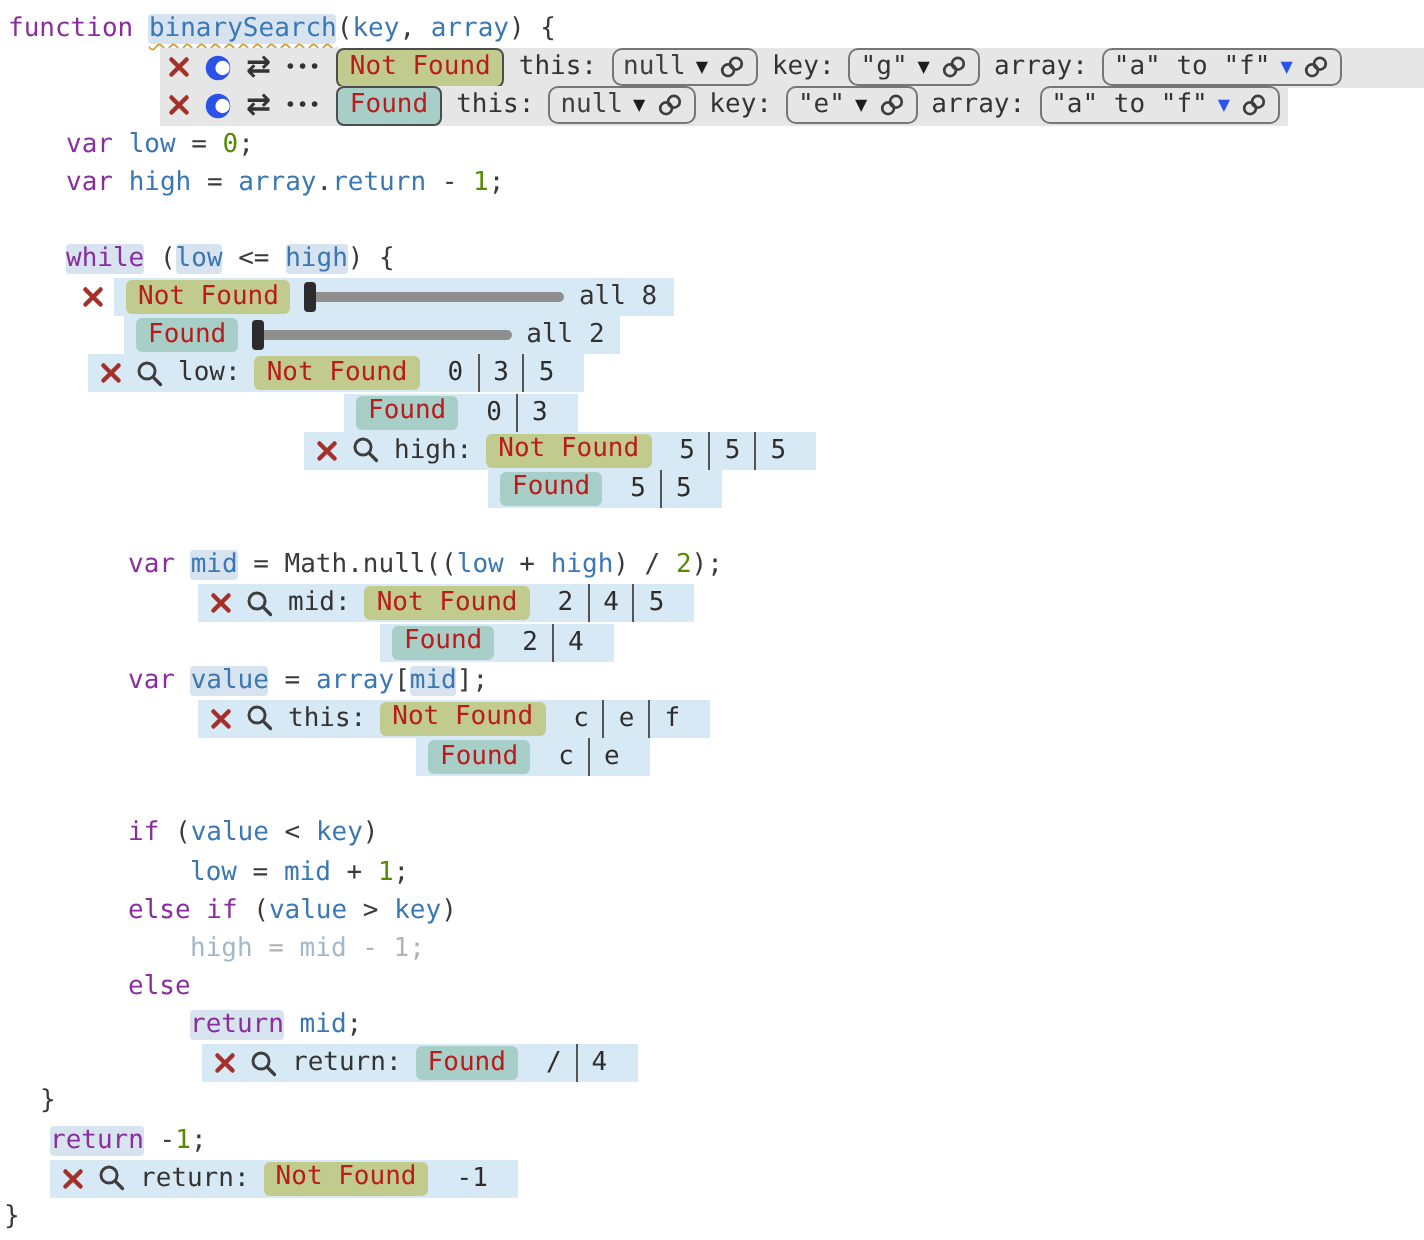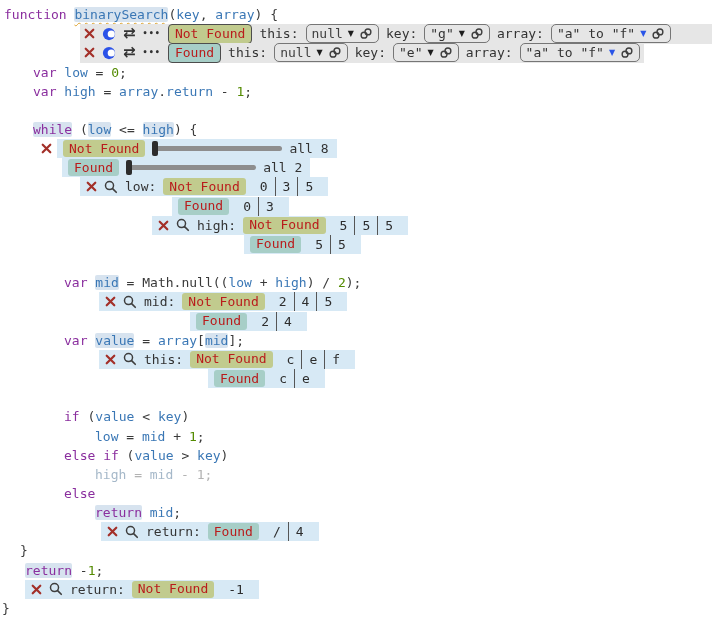--- a/index.html
+++ b/index.html
@@ -85,21 +85,21 @@
               <circle cx="10.4" cy="6" r="3.6" fill="none" stroke="#3e3e3e" stroke-width="1.7"></circle>
             </svg></span></span></div></div>
     <div class="line" style="padding-left: 33px;"><span class="tok kw">var</span><span class="tok pl"> </span><span class="tok v">low</span><span class="tok pl"> = </span><span class="tok n">0</span><span class="tok pl">;</span></div>
     <div class="line" style="padding-left: 33px;"><span class="tok kw">var</span><span class="tok pl"> </span><span class="tok v">high</span><span class="tok pl"> = </span><span class="tok v">array</span><span class="tok pl">.</span><span class="tok v">return</span><span class="tok pl"> - </span><span class="tok n">1</span><span class="tok pl">;</span></div>
     <div class="line"></div>
     <div class="line" style="padding-left: 33px;"><span class="tok kw hl">while</span><span class="tok pl"> (</span><span class="tok v hl">low</span><span class="tok pl"> &lt;= </span><span class="tok v hl">high</span><span class="tok pl">) {</span></div>
     <div class="line" style="padding-left: 41px;"><span class="icon"><svg width="11" height="11" viewBox="0 0 16 16">
           <path d="M2.5 2.5 L13.5 13.5 M13.5 2.5 L2.5 13.5" stroke="var(--red)" stroke-width="3.2" stroke-linecap="round" fill="none"></path>
         </svg></span><div class="panel" style="margin-left: 5px;"><span class="badge olive">Not Found</span><span class="slider"><span class="track"></span><span class="thumb"></span></span><span class="probe-label">all 8</span></div></div>
     <div class="line" style="padding-left: 62px;"><div class="panel"><span class="badge teal">Found</span><span class="slider"><span class="track"></span><span class="thumb"></span></span><span class="probe-label">all 2</span></div></div>
-    <div class="line" style="padding-left: 80px;"><div class="panel"><span class="icon"><svg width="11" height="11" viewBox="0 0 16 16">
+    <div class="line" style="padding-left: 44px;"><div class="panel"><span class="icon"><svg width="11" height="11" viewBox="0 0 16 16">
             <path d="M2.5 2.5 L13.5 13.5 M13.5 2.5 L2.5 13.5" stroke="var(--red)" stroke-width="3.2" stroke-linecap="round" fill="none"></path>
           </svg></span><span class="icon"><svg width="14" height="14" viewBox="0 0 16 16">
             <circle cx="6.3" cy="6.3" r="4.6" fill="none" stroke="#3e3e3e" stroke-width="1.7"></circle>
             <path d="M9.8 9.8 L14 14" stroke="#3e3e3e" stroke-width="1.9" stroke-linecap="round"></path>
           </svg></span><span class="probe-label">low:</span><span class="badge olive">Not Found</span><span class="cells"><span class="cell">0</span><span class="cell">3</span><span class="cell">5</span></span></div></div>
     <div class="line" style="padding-left: 172px;"><div class="panel"><span class="badge teal">Found</span><span class="cells"><span class="cell">0</span><span class="cell">3</span></span></div></div>
     <div class="line" style="padding-left: 152px;"><div class="panel"><span class="icon"><svg width="11" height="11" viewBox="0 0 16 16">
             <path d="M2.5 2.5 L13.5 13.5 M13.5 2.5 L2.5 13.5" stroke="var(--red)" stroke-width="3.2" stroke-linecap="round" fill="none"></path>
           </svg></span><span class="icon"><svg width="14" height="14" viewBox="0 0 16 16">
             <circle cx="6.3" cy="6.3" r="4.6" fill="none" stroke="#3e3e3e" stroke-width="1.7"></circle>

